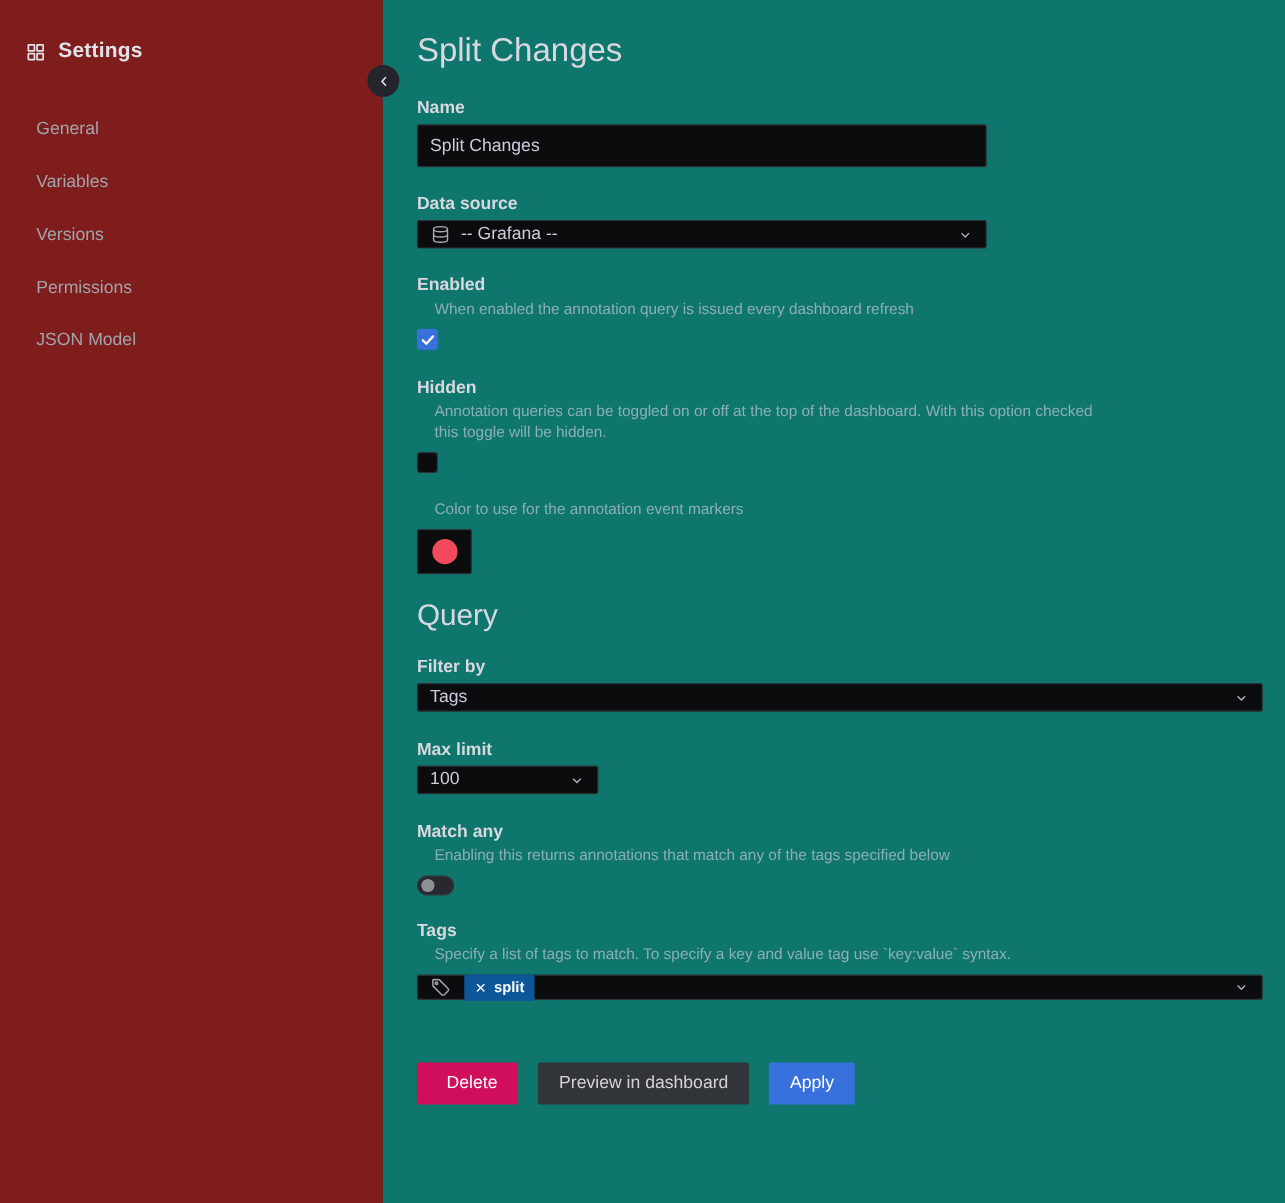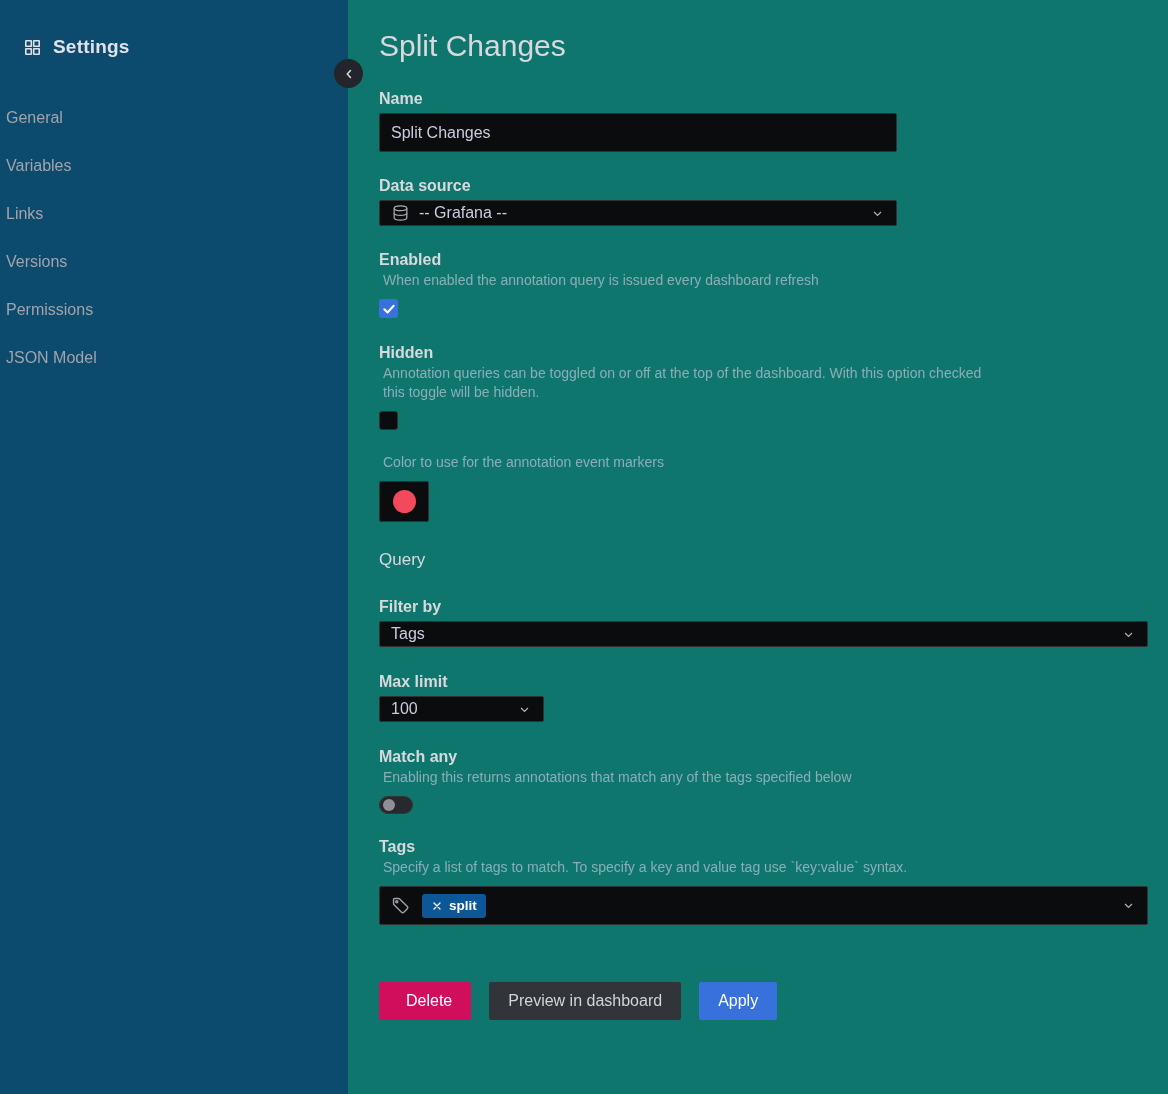--- a/index.html
+++ b/index.html
@@ -4,25 +4,25 @@
 <style>
   * { margin: 0; padding: 0; box-sizing: border-box; }
   html, body { background: #1b1d21; }
   body {
     width: 1168px; height: 1094px; overflow: hidden; position: relative;
     font-family: "Liberation Sans", sans-serif; display: flex;
     color: #d8d9df;
   }
 
   
-  .sidebar { width: 348px; background: #0c4a6e; padding-top: 36px; flex-shrink: 0; }
+  .sidebar { width: 348px; background: #7f1d1d; padding-top: 36px; flex-shrink: 0; }
   .sidebar-header { display: flex; align-items: center; gap: 11px; padding-left: 23px; margin-bottom: 36px; }
   .sidebar-header .title { font-size: 19px; font-weight: 700; color: #e1e2e7; letter-spacing: .2px; }
   .nav-item {
-    display: flex; align-items: center; height: 48px; padding-left: 6px;
+    display: flex; align-items: center; height: 48px; padding-left: 33px;
     font-size: 16px; color: #a1a4ab; cursor: pointer; position: relative;
     width: 297px; border-radius: 0 2px 2px 0;
   }
   .nav-item.active { background: #1e2126; color: #e1e2e7; font-weight: 600; }
   .nav-item.active::before {
     content: ""; position: absolute; left: 2px; top: 7px; bottom: 7px; width: 4px;
     border-radius: 2px;
     background: linear-gradient(180deg, #f0542c 0%, #fa9d3a 100%);
   }
 
@@ -32,21 +32,21 @@
     border-radius: 50%; background: #23252a; border: none; cursor: pointer;
     display: flex; align-items: center; justify-content: center; z-index: 5;
   }
 
   
   .main { flex: 1; background: #0f766e; padding: 26px 20px 0 31px; position: relative; }
   .page-title { font-size: 30px; line-height: 40px; font-weight: 500; color: #d8d9e0; margin-bottom: 24px; }
 
   .field { margin-bottom: 25px; }
   .field-label { font-size: 16px; font-weight: 600; color: #d8d9df; line-height: 17px; margin-bottom: 6px; }
-  .field-desc { font-size: 14px; line-height: 19px; color: rgba(204,204,220,0.65); margin: -3px 4px 9px; max-width: 600px; }
+  .field-desc { font-size: 14px; line-height: 19px; color: rgba(204,204,220,0.65); margin: -3px 16px 9px; max-width: 600px; }
 
   .text-input {
     width: 518px; height: 39px; background: #0b0c0e; border: 1px solid #2c3235;
     border-radius: 2px; color: #ccccdc; font-size: 16px; padding: 0 11px;
     font-family: "Liberation Sans", sans-serif; outline: none;
   }
 
   .select {
     height: 26px; background: #0b0c0e; border: 1px solid #2c3235; border-radius: 2px;
     display: flex; align-items: center; padding: 0 11px; cursor: pointer; gap: 9px;
@@ -58,28 +58,28 @@
 
   .checkbox { width: 19px; height: 19px; border-radius: 3px; cursor: pointer;
     display: flex; align-items: center; justify-content: center; }
   .checkbox.checked { background: #3871dc; }
   .checkbox.unchecked { background: #0b0c0e; border: 1px solid #2c3235; }
 
   .color-box { width: 50px; height: 41px; background: #0b0c0e; border: 1px solid #2c3235;
     border-radius: 2px; display: flex; align-items: center; justify-content: center; cursor: pointer; }
   .color-dot { width: 23px; height: 23px; border-radius: 50%; background: #f2495c; }
 
-  .section-heading { font-size: 17px; font-weight: 400; color: #d8d9e0; line-height: 33px; margin: 21px 0 22px; }
+  .section-heading { font-size: 27px; font-weight: 400; color: #d8d9e0; line-height: 33px; margin: 21px 0 22px; }
 
   .toggle { width: 34px; height: 18px; border-radius: 10px; background: #27292e;
     border: 1px solid #33353a; position: relative; cursor: pointer; }
   .toggle .knob { position: absolute; left: 3px; top: 2px; width: 12px; height: 12px;
     border-radius: 50%; background: #8e8e96; }
 
-  .tags-input { width: 100%; height: 39px; background: #0b0c0e; border: 1px solid #2c3235;
+  .tags-input { width: 100%; height: 23px; background: #0b0c0e; border: 1px solid #2c3235;
     border-radius: 2px; display: flex; align-items: center; padding: 0 11px; gap: 12px; cursor: text; }
   .tags-input .spacer { flex: 1; }
   .tag-chip { height: 24px; background: #0d5697; border-radius: 3px; display: flex;
     align-items: center; gap: 6px; padding: 0 9px; cursor: pointer; }
   .tag-chip .chip-label { color: #fff; font-size: 13.5px; font-weight: 700; }
 
   .button-row { display: flex; gap: 18px; margin-top: 57px; }
   .btn { height: 38px; border: none; border-radius: 2px; padding: 0 19px;
     font-size: 16px; font-weight: 500; cursor: pointer;
     font-family: "Liberation Sans", sans-serif; }
@@ -100,21 +100,20 @@
         <rect x="13.5" y="3.5" width="7" height="7" rx="0.5"></rect>
         <rect x="3.5" y="13.5" width="7" height="7" rx="0.5"></rect>
         <rect x="13.5" y="13.5" width="7" height="7" rx="0.5"></rect>
       </svg>
     </span>
     <span class="title">Settings</span>
   </div>
   <nav>
     <div class="nav-item">General</div>
     <div class="nav-item">Variables</div>
-    <div class="nav-item">Links</div>
     <div class="nav-item">Versions</div>
     <div class="nav-item">Permissions</div>
     <div class="nav-item">JSON Model</div>
   </nav>
 </aside>
 
 <button class="collapse-btn">
   <span class="icon">
     <svg viewBox="0 0 24 24" width="14" height="14" fill="none" stroke="#d8d9df" stroke-width="2.6" stroke-linecap="round" stroke-linejoin="round">
         <path d="M14.5 6 L9 12 L14.5 18"></path>

